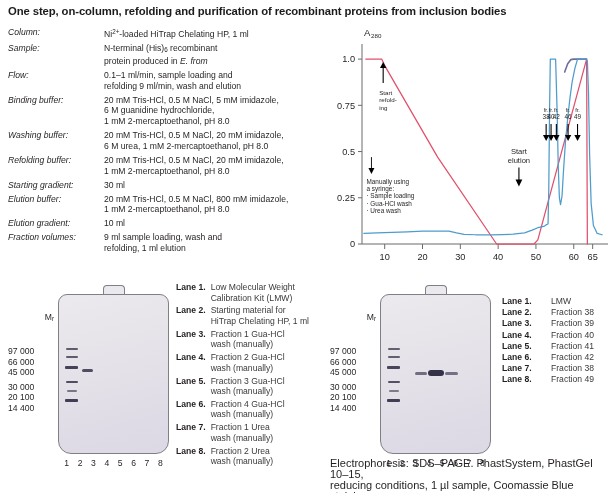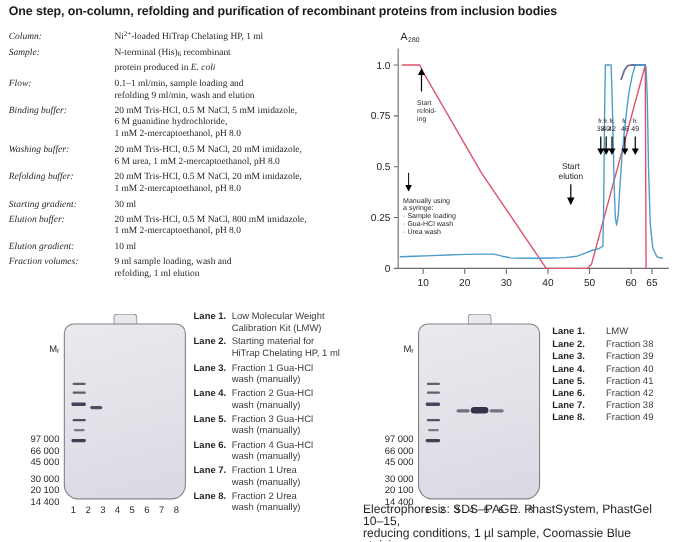--- a/index.html
+++ b/index.html
@@ -19,21 +19,21 @@
     position:absolute;left:8px;top:5px;width:598px;
     font-size:11.3px;font-weight:bold;letter-spacing:-0.1px;
     color:#1b1b1b;
   }
 
   
   .conditions{
     position:absolute;left:8px;top:27px;width:312px;
     font-size:8.6px;line-height:10.8px;color:#231f20;
   }
-  .cond-row{display:flex;margin-bottom:3.2px;font-family:Liberation Serif, serif;}
+  .cond-row{display:flex;margin-bottom:3.2px;}
   .cond-key{
     width:92px;flex:0 0 92px;font-style:italic;
     padding-right:4px;
   }
   .cond-val{flex:1 1 auto;}
   .cond-val i{font-style:italic;}
   .sub{font-size:6.3px;vertical-align:-0.18em;}
   .sup{font-size:6.3px;vertical-align:0.45em;}
 
   
@@ -43,21 +43,21 @@
   
   .gel-block{position:absolute;}
   .gel-left{left:8px;top:282px;width:312px;height:205px;}
   .gel-right{left:330px;top:282px;width:284px;height:205px;}
 
   .mr-label{
     position:absolute;font-size:8.6px;color:#231f20;text-align:right;
   }
   .mr-list{
     position:absolute;font-size:8.6px;line-height:10.6px;
-    color:#231f20;text-align:right;margin-top:48px;
+    color:#231f20;text-align:left;
   }
   .mr-gap{height:4px;}
 
   .gel-img{position:absolute;}
   .gel-body{
     position:absolute;left:0;top:0;width:100%;height:100%;
     background:linear-gradient(165deg,#eceaee 0%,#e7e4ea 28%,#e3e0e8 55%,#dedbe6 80%,#dcd9e4 100%);
     border:1.5px solid #7f7f86;
     border-radius:9px 9px 13px 13px;
     box-sizing:border-box;
@@ -104,21 +104,21 @@
       <div class="cond-row">
         <div class="cond-key">Column:</div>
         <div class="cond-val">
           <div>Ni<span class="sup">2+</span>-loaded HiTrap Chelating HP, 1 ml</div>
         </div>
       </div>
       <div class="cond-row">
         <div class="cond-key">Sample:</div>
         <div class="cond-val">
           <div>N-terminal (His)<span class="sub">6</span> recombinant</div>
-          <div>protein produced in <i>E. coli</i></div>
+          <div>protein produced in <i>E. from</i></div>
         </div>
       </div>
       <div class="cond-row">
         <div class="cond-key">Flow:</div>
         <div class="cond-val">
           <div>0.1–1 ml/min, sample loading and</div>
           <div>refolding 9 ml/min, wash and elution</div>
         </div>
       </div>
       <div class="cond-row">

